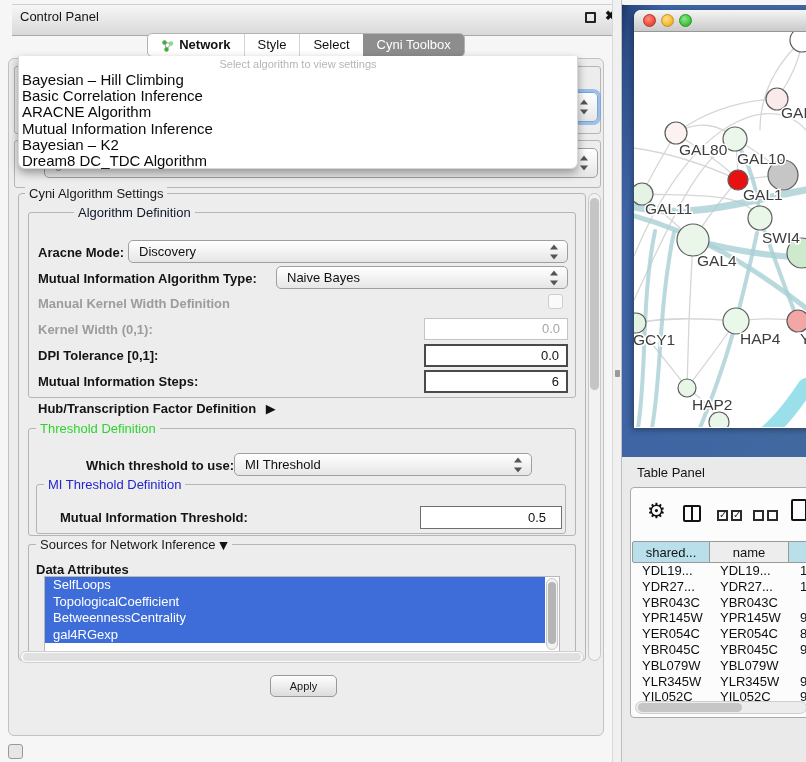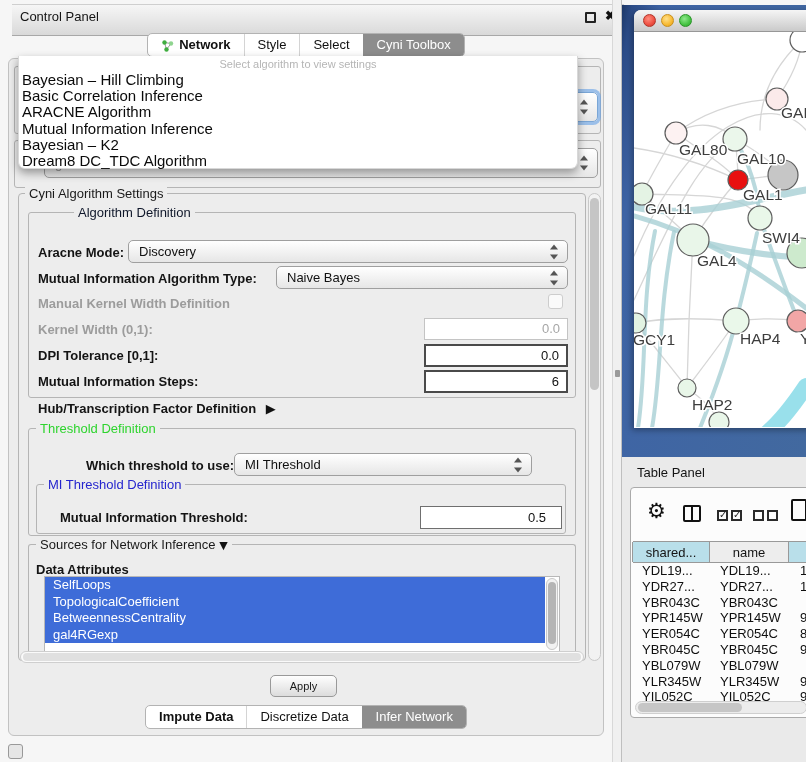--- a/index.html
+++ b/index.html
@@ -200,33 +200,20 @@
       <div class="attr-item" style="background: rgb(62, 108, 216);">gal4RGexp</div>
     </div>
   <div class="abs vscroll" style="left:546px; top:578px; width:12px; height:72px;">
     <span class="thumb" style="top:3px; height:62px; background:#b5b5b5;"></span>
   </div>
   <div class="abs hscroll" style="left:20px; top:651px; width:564px; height:12px;">
     <span class="thumb" style="left:2px; width:558px;"></span>
   </div>
 
   <div class="abs btn" style="left:270px; top:675px; width:67px; height:22px; line-height:20px;">Apply</div>
-  <div class="abs tabbar" style="top:705px;">
-    <div class="tabgroup" id="bottom-tabs">
-        <div class="tab">
-          <span>Impute Data</span>
-        </div>
-        <div class="tab">
-          <span>Discretize Data</span>
-        </div>
-        <div class="tab selected">
-          <span>Infer Network</span>
-        </div>
-      </div>
-  </div>
 
   <div class="abs corner-icon"></div>
 
   <div class="abs divider">
     <span class="grabber"></span>
   </div>
 
   <div class="abs desktop">
     <div class="net-window">
       <div class="net-titlebar">

